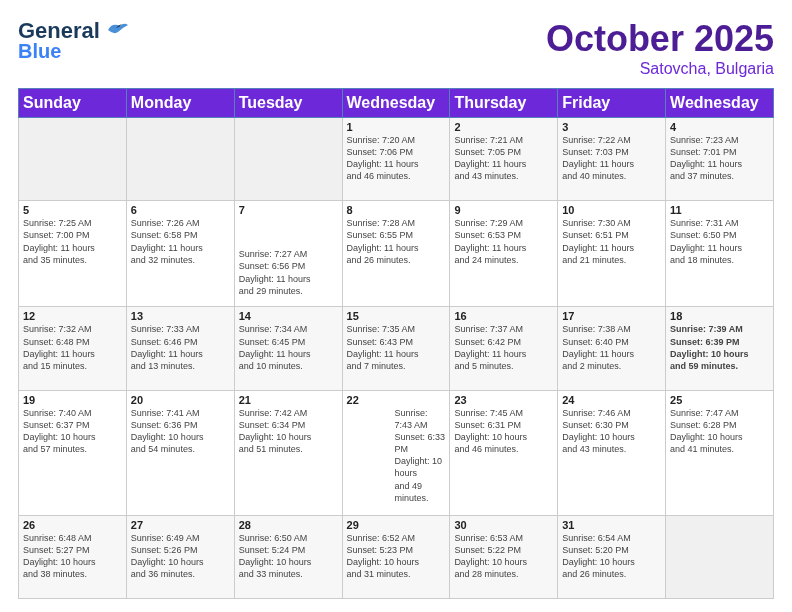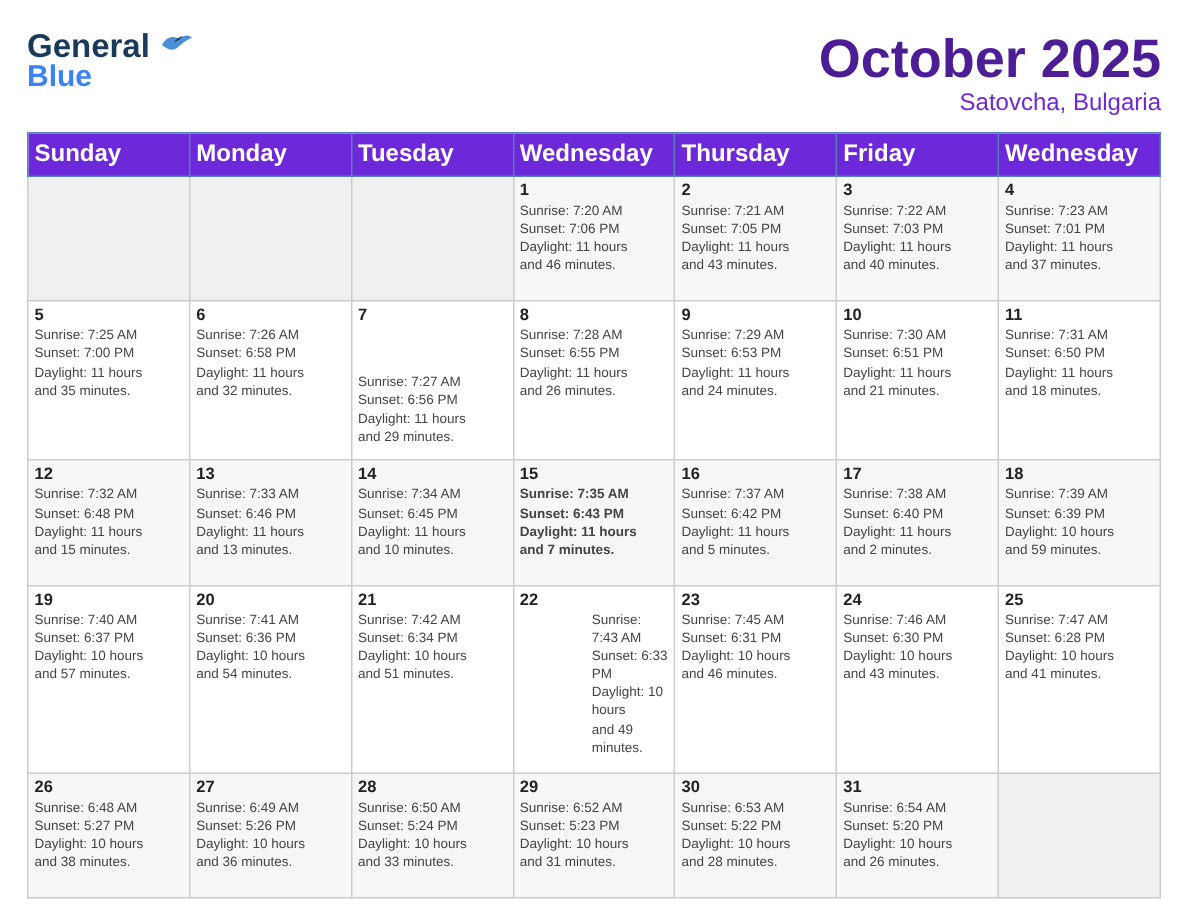--- a/index.html
+++ b/index.html
@@ -221,42 +221,42 @@
           </td>
           <td>
             <span class="day-number">14</span>
             <div class="day-info" style="white-space: pre-line;">Sunrise: 7:34 AM
 Sunset: 6:45 PM
 Daylight: 11 hours
 and 10 minutes.</div>
           </td>
           <td>
             <span class="day-number">15</span>
-            <div class="day-info" style="white-space: pre-line; font-weight: bold;">Sunrise: 7:35 AM
+            <div class="day-info" style="white-space: pre-line;">Sunrise: 7:35 AM
 Sunset: 6:43 PM
 Daylight: 11 hours
 and 7 minutes.</div>
           </td>
           <td>
             <span class="day-number">16</span>
             <div class="day-info" style="white-space: pre-line;">Sunrise: 7:37 AM
 Sunset: 6:42 PM
 Daylight: 11 hours
 and 5 minutes.</div>
           </td>
           <td>
             <span class="day-number">17</span>
             <div class="day-info" style="white-space: pre-line;">Sunrise: 7:38 AM
 Sunset: 6:40 PM
 Daylight: 11 hours
 and 2 minutes.</div>
           </td>
           <td>
             <span class="day-number">18</span>
-            <div class="day-info" style="white-space: pre-line;">Sunrise: 7:39 AM
+            <div class="day-info" style="white-space: pre-line; font-weight: bold;">Sunrise: 7:39 AM
 Sunset: 6:39 PM
 Daylight: 10 hours
 and 59 minutes.</div>
           </td>
         </tr>
         <tr>
           <td>
             <span class="day-number">19</span>
             <div class="day-info" style="white-space: pre-line;">Sunrise: 7:40 AM
 Sunset: 6:37 PM

